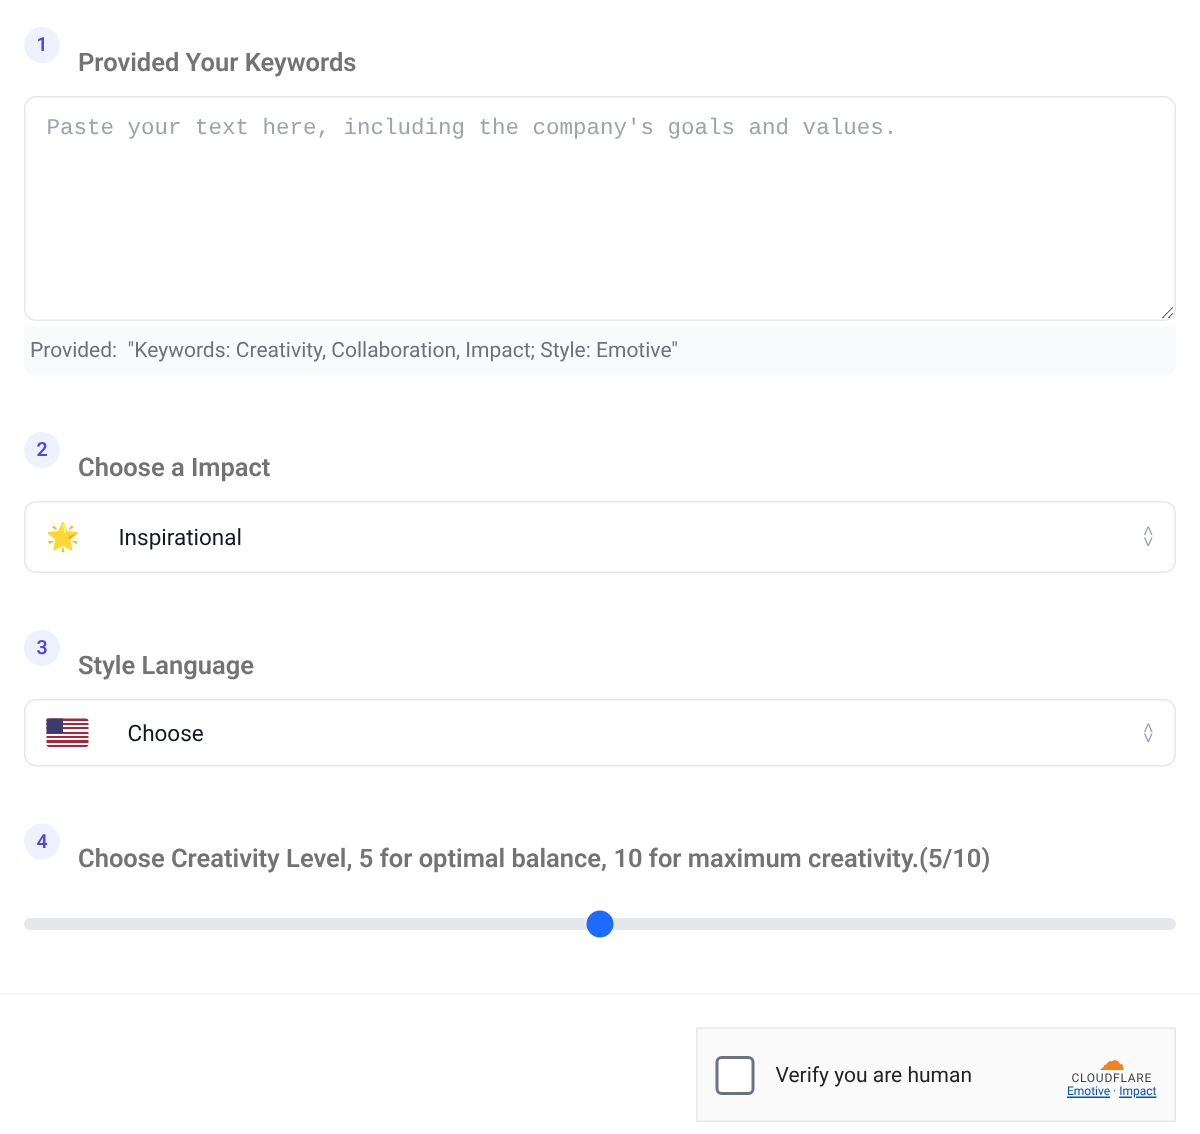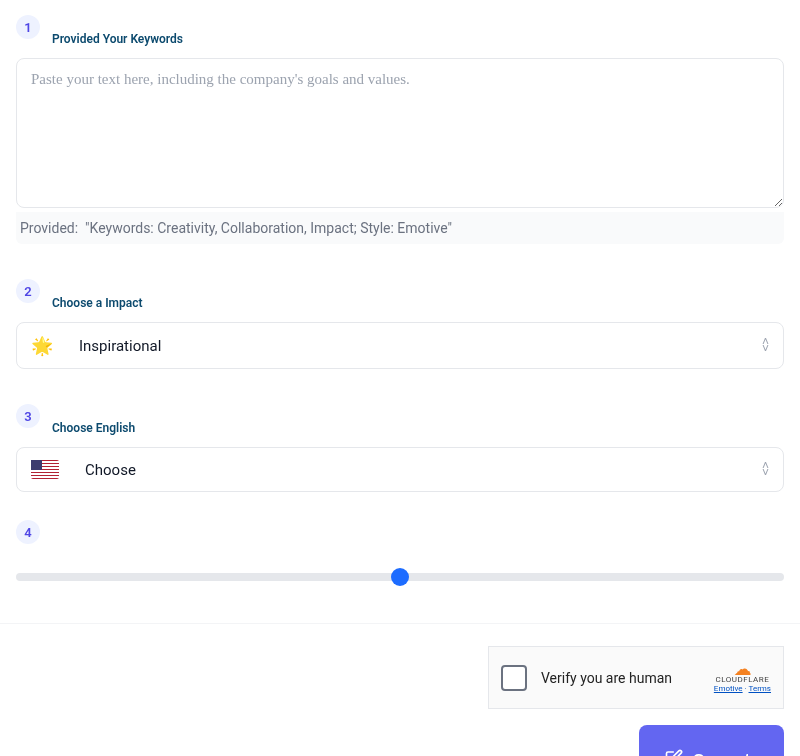--- a/index.html
+++ b/index.html
@@ -24,34 +24,34 @@
     background: #eef2ff;
     color: #4f46e5;
     font-weight: 600;
     font-size: 13px;
     display: flex;
     align-items: center;
     justify-content: center;
   }
   .step-title {
     font-weight: 600;
-    font-size: 12px;
-    color: #0c4a6e;
+    font-size: 17px;
+    color: #737373;
     margin-top: 24px;
   }
   textarea {
     width: 100%;
     height: 150px;
     border: 1px solid #e5e7eb;
     border-radius: 8px;
     padding: 12px 14px;
     font-size: 15px;
     color: #111827;
     resize: both;
-    font-family: Liberation Serif, serif;
+    font-family: Liberation Mono, monospace;
   }
   textarea::placeholder { color: #9ca3af; }
   .example {
     background: #f9fafb;
     color: #6b7280;
     font-size: 14px;
     padding: 8px 4px;
     border-radius: 0 0 6px 6px;
   }
   .select-box {
@@ -133,21 +133,21 @@
     border-top: 1px solid #f3f4f6;
     margin: 0 -16px 22px -16px;
   }
   .bottom-row {
     display: flex;
     flex-direction: column;
     align-items: flex-end;
     gap: 16px;
   }
   .captcha {
-    width: 296px;
+    width: 320px;
     height: 63px;
     border: 1px solid #e5e7eb;
     background: #fafafa;
     display: flex;
     align-items: center;
     padding: 0 12px;
     gap: 14px;
     position: relative;
   }
   .captcha .box {
@@ -224,52 +224,53 @@
     <span class="chevron">
         <span>˄</span>
         <span>˅</span>
       </span>
   </div>
 </div>
 
 <div class="section">
   <div class="step-header">
     <div class="step-num">3</div>
-    <div class="step-title">Choose English</div>
+    <div class="step-title">Style Language</div>
   </div>
   <div class="select-box">
     <span class="flag"></span>
     <span>Choose</span>
     <span class="chevron">
         <span>˄</span>
         <span>˅</span>
       </span>
   </div>
 </div>
 
 <div class="section">
   <div class="step-header">
     <div class="step-num">4</div>
+    <div class="step-title">Choose Creativity Level, 5 for optimal balance, 10 for maximum creativity.(5/10)</div>
   </div>
   <div class="slider-wrap">
     <input type="range" value="5" min="0" max="10" style="">
   </div>
 </div>
 
 <hr class="divider">
 
 <div class="bottom-row">
   <div class="captcha">
     <div class="box"></div>
     <div class="text">Verify you are human</div>
     <div class="brand">
       <div class="cloud">☁</div>
       <div class="brandword">CLOUDFLARE</div>
       <div class="links">
-        <a>Emotive</a> · <a>Terms</a>
+        <a>Emotive</a> · <a>Impact</a>
       </div>
     </div>
   </div>
 
   <button class="generate-btn">
     <svg viewBox="0 0 24 24" fill="none" stroke="currentColor" stroke-width="2.2" stroke-linecap="round" stroke-linejoin="round">
       <path d="M11 4H4a2 2 0 0 0-2 2v14a2 2 0 0 0 2 2h14a2 2 0 0 0 2-2v-7"></path>
       <path d="M18.5 2.5a2.121 2.121 0 0 1 3 3L12 15l-4 1 1-4 9.5-9.5z"></path>
     </svg>
     <span>Generate</span>

